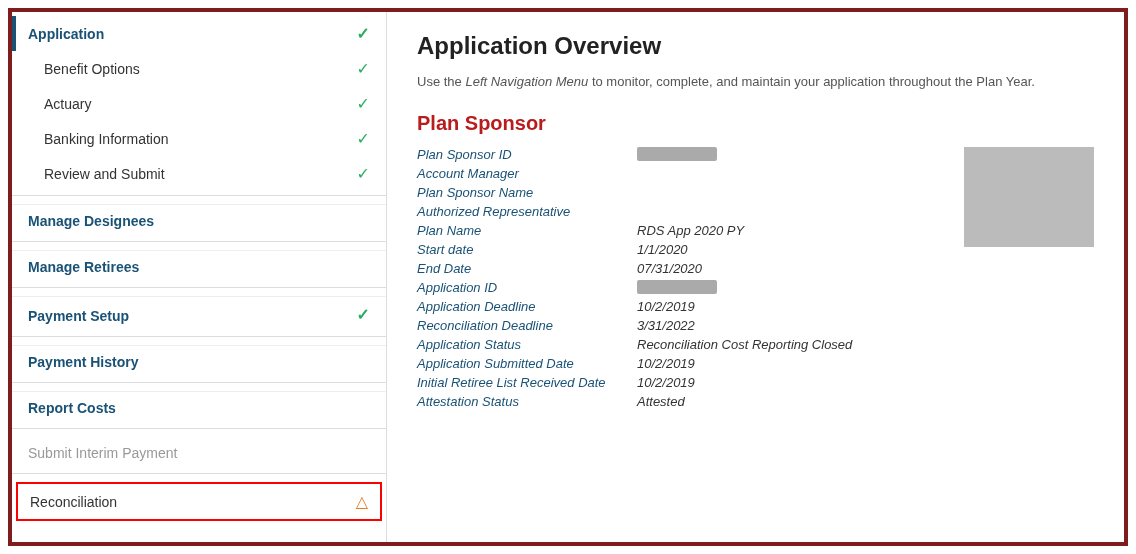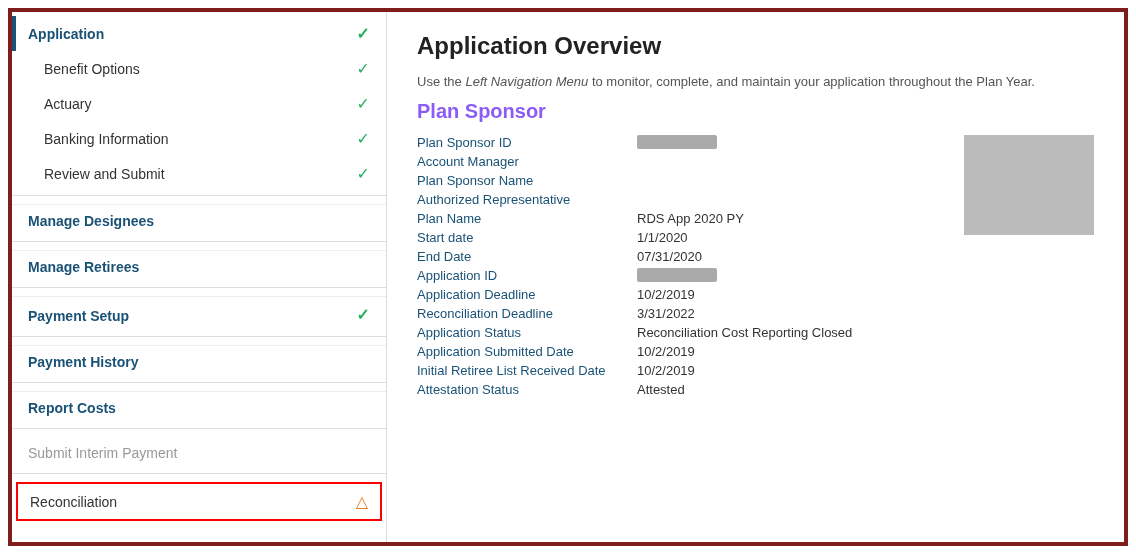--- a/index.html
+++ b/index.html
@@ -81,35 +81,36 @@
     }
     .page-title {
       font-size: 24px;
       font-weight: bold;
       color: #222;
       margin-bottom: 12px;
     }
     .description {
       font-size: 13px;
       color: #555;
-      margin-bottom: 8px;
+      margin-bottom: 20px;
       line-height: 1.5;
     }
     .description em {
       font-style: italic;
     }
     .section-title {
       font-size: 20px;
       font-weight: bold;
-      color: #8b5cf6;
+      color: #b91c1c;
       margin-bottom: 12px;
     }
     .info-grid {
       display: flex;
       gap: 16px;
+      font-style: italic;
     }
     .info-left {
       flex: 1;
     }
     .info-right-image {
       width: 130px;
       height: 100px;
       background: #bbb;
       flex-shrink: 0;
     }

